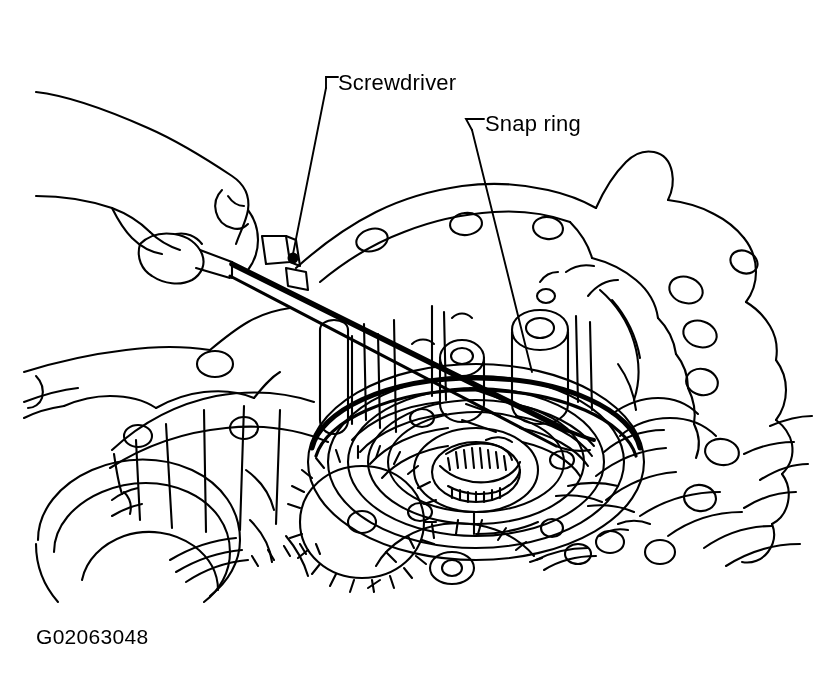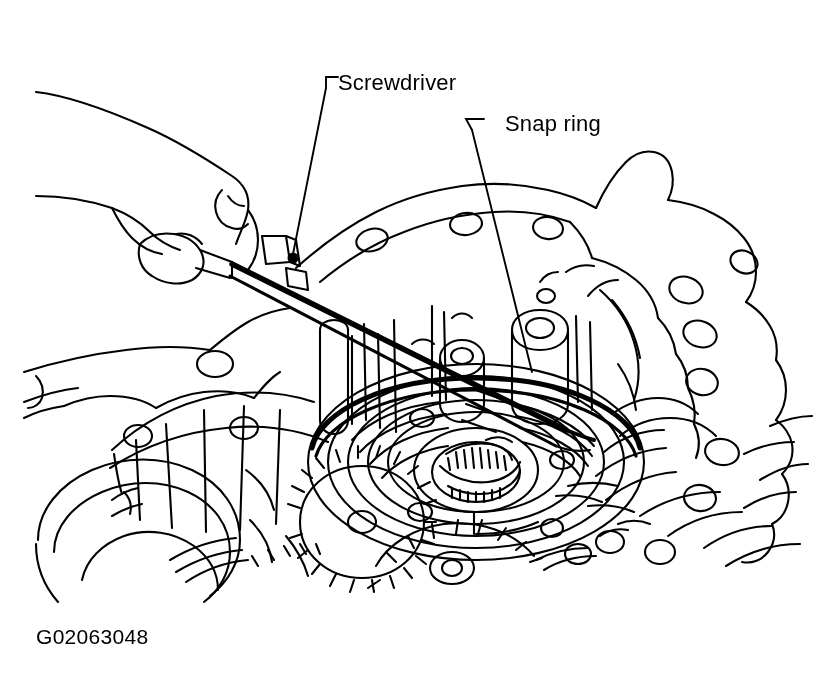--- a/index.html
+++ b/index.html
@@ -38,21 +38,20 @@
     letter-spacing: 0.2px;
     line-height: 1;
   }
   #label-screwdriver {
     left: 338px;
     top: 72px;
   }
   #label-snapring {
     left: 485px;
     top: 113px;
-    margin-left: 20px;
   }
   #figure-id {
     position: absolute;
     left: 36px;
     top: 592px;
     font-family: "Liberation Sans", sans-serif;
     font-size: 21px;
     color: #000000;
     white-space: nowrap;
     letter-spacing: 0.3px;

